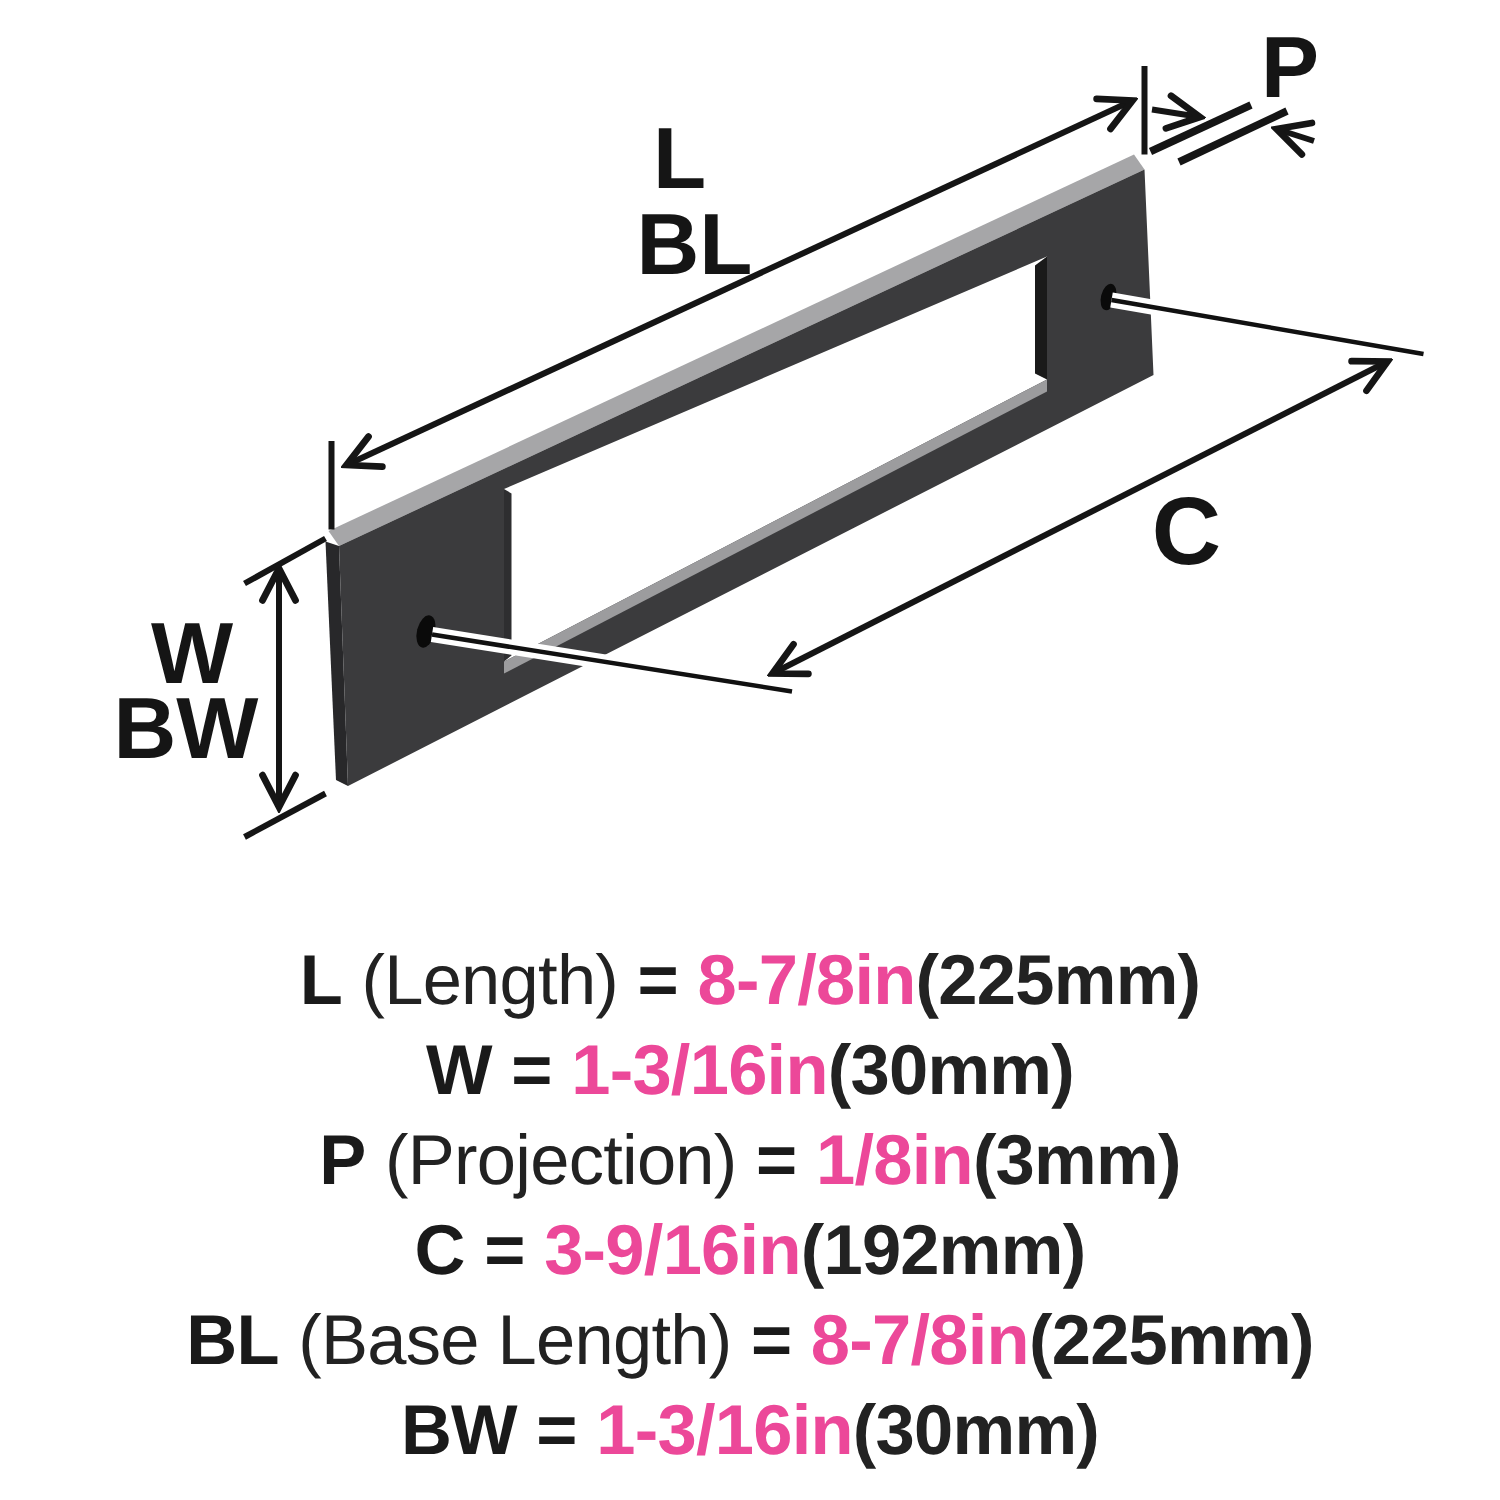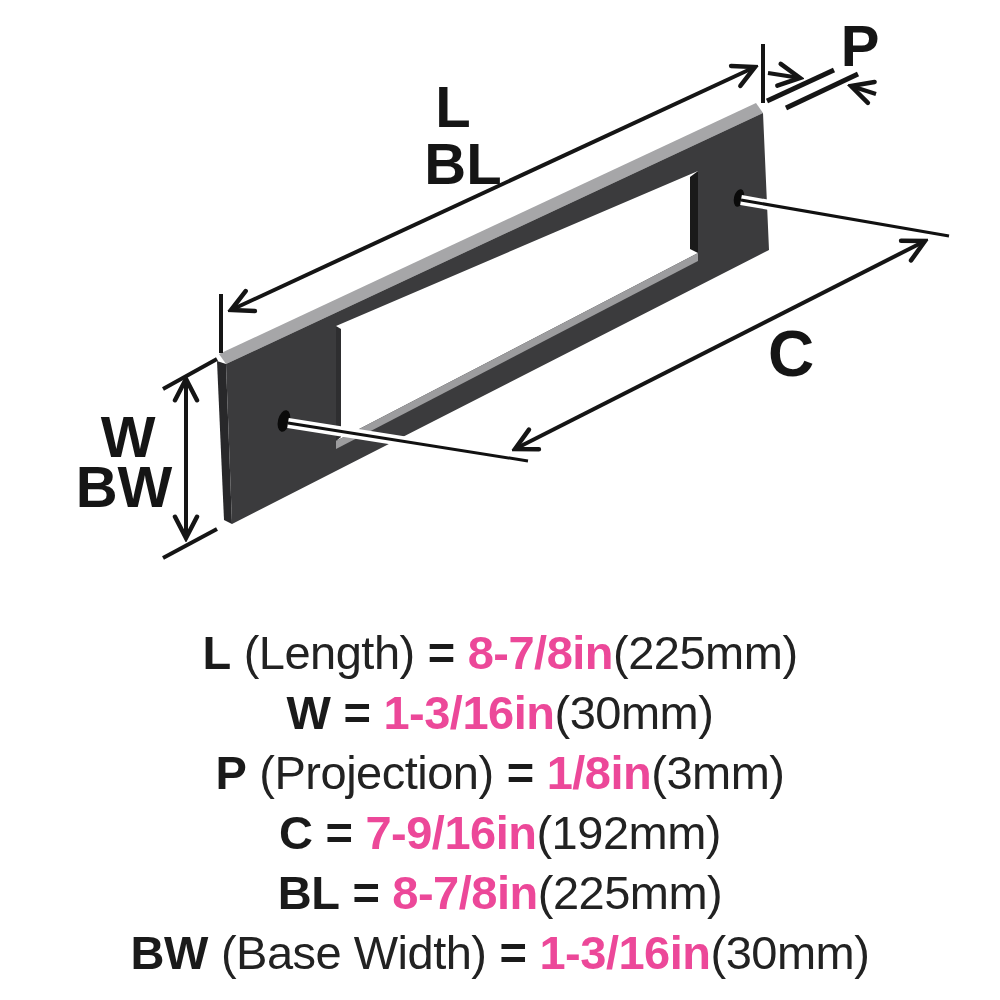--- a/index.html
+++ b/index.html
@@ -41,21 +41,21 @@
     justify-content: center;
     font-size: 47px;
     color: #222222;
     white-space: pre;
     letter-spacing: -0.5px;
   }
   .legend-symbol { font-weight: 700; color: #1a1a1a; margin-right: 13px; }
   .legend-name   { font-weight: 400; margin-right: 13px; text-align: right; }
   .legend-eq     { font-weight: 700; color: #1a1a1a; margin-right: 13px; }
   .legend-inches { font-weight: 700; color: #ec4899; }
-  .legend-metric { font-weight: 400; }
+  .legend-metric { font-weight: 700; }
 </style>
 </head>
 <body>
 
 <div class="diagram-wrap">
   <svg width="1000" height="620" viewBox="0 0 1000 620" xmlns="http://www.w3.org/2000/svg">
     <defs>
       <marker id="ah" viewBox="0 0 12 12" refX="10.5" refY="6" markerWidth="30" markerHeight="30" orient="auto-start-reverse" markerUnits="userSpaceOnUse">
         <path d="M2 1.6 L10.5 6 L2 10.4" fill="none" stroke="#151515" stroke-width="1.8" stroke-linecap="round"></path>
       </marker>
@@ -128,32 +128,32 @@
     <span class="legend-symbol">P</span>
     <span class="legend-name">(Projection)</span>
     <span class="legend-eq">=</span>
     <span class="legend-inches">1/8in</span>
     <span class="legend-metric">(3mm)</span>
   </div>
 
   <div class="legend-row">
     <span class="legend-symbol">C</span>
     <span class="legend-eq">=</span>
-    <span class="legend-inches">7-9/16in</span>
+    <span class="legend-inches">3-9/16in</span>
     <span class="legend-metric">(192mm)</span>
   </div>
 
   <div class="legend-row">
     <span class="legend-symbol">BL</span>
+    <span class="legend-name">(Base Length)</span>
     <span class="legend-eq">=</span>
     <span class="legend-inches">8-7/8in</span>
     <span class="legend-metric">(225mm)</span>
   </div>
 
   <div class="legend-row">
     <span class="legend-symbol">BW</span>
-    <span class="legend-name">(Base Width)</span>
     <span class="legend-eq">=</span>
     <span class="legend-inches">1-3/16in</span>
     <span class="legend-metric">(30mm)</span>
   </div>
 
 </div>
 
 </body></html>

